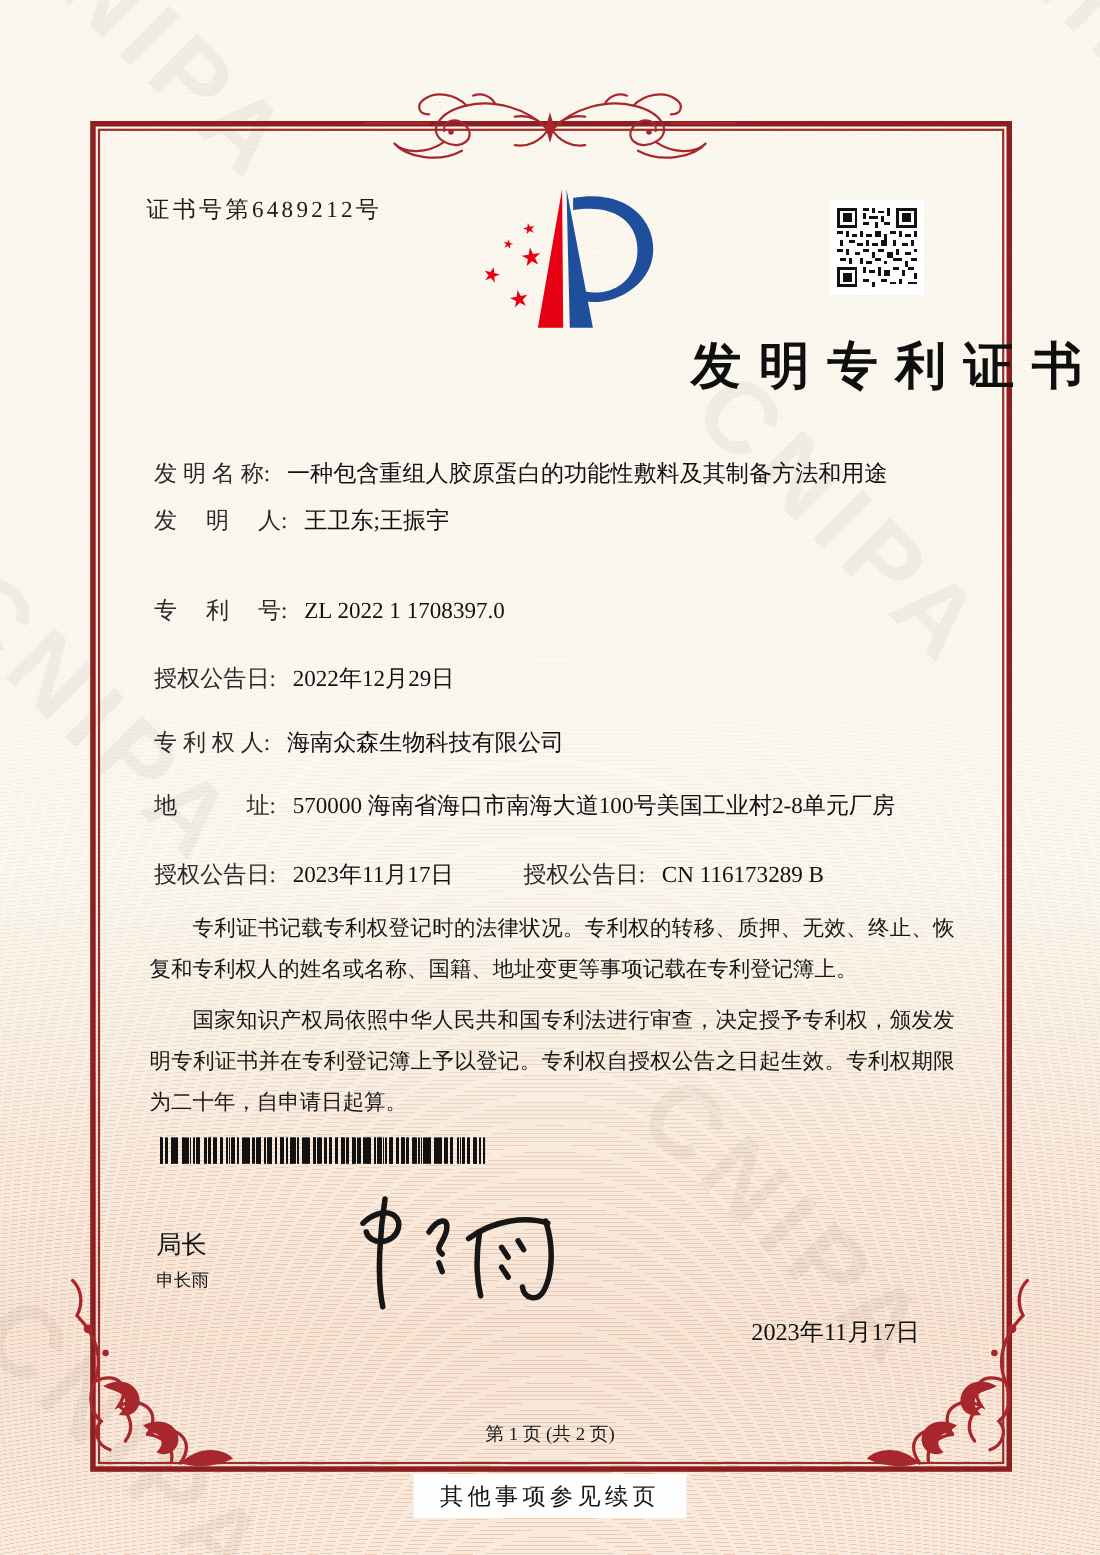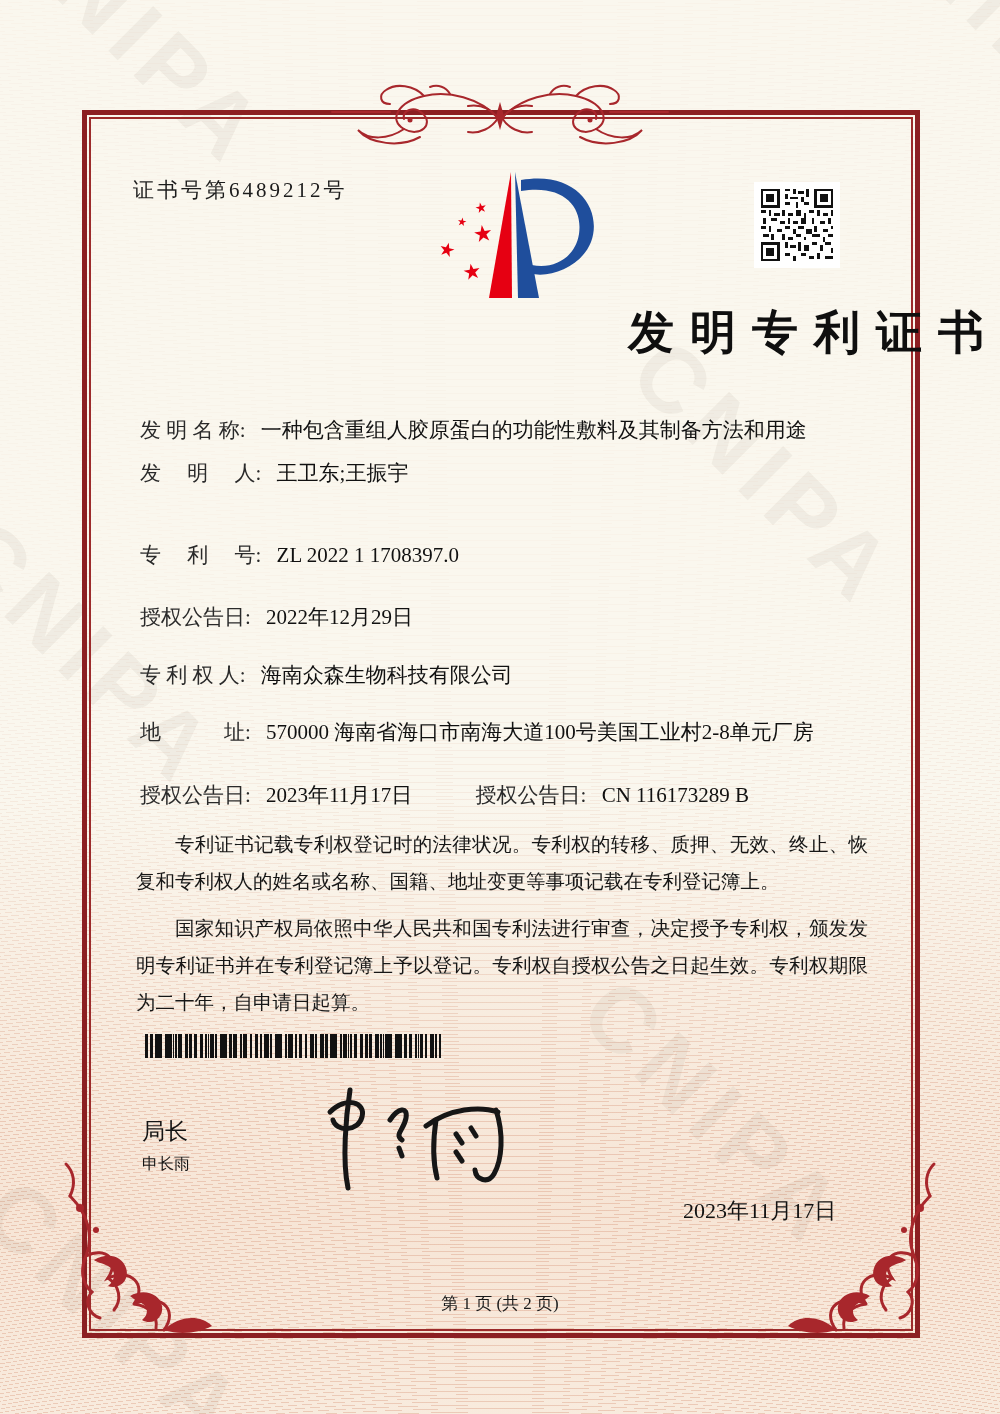--- a/index.html
+++ b/index.html
@@ -297,14 +297,15 @@
       <path d="M158,52 L164,61"></path>
       <path d="M173,46 L178,54"></path>
       <path d="M158,70 L164,79"></path>
     </g>
   </svg>
 
   <div class="issue-date">2023年11月17日</div>
 
   <div class="page-num">第 1 页 (共 2 页)</div>
 
+  <div class="footer-note">其他事项参见续页</div>
 
 </div>
 
 </body></html>

